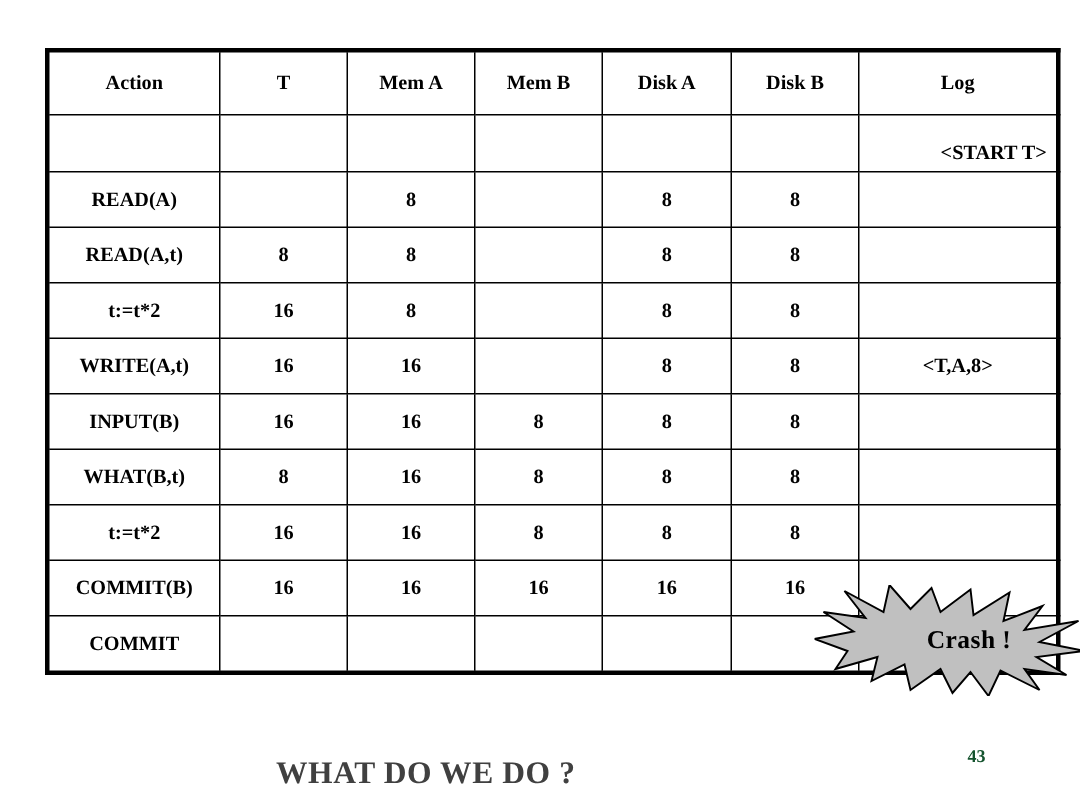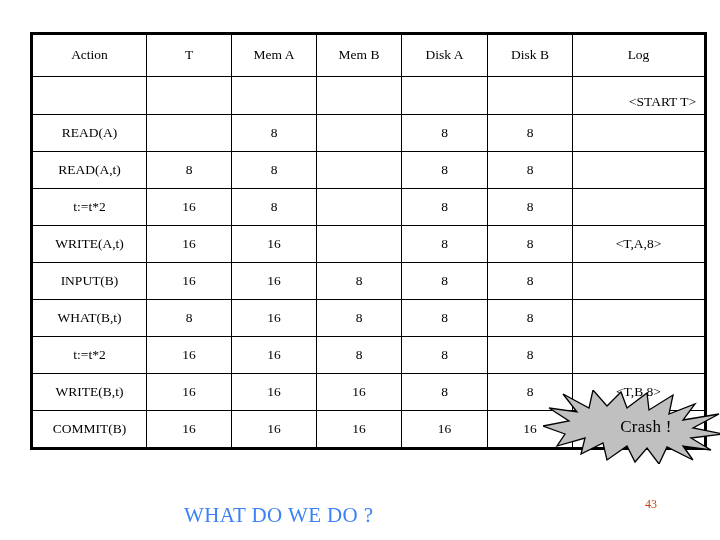--- a/index.html
+++ b/index.html
@@ -7,20 +7,21 @@
     padding: 0;
     background: #ffffff;
   }
   #slide {
     position: relative;
     width: 720px;
     height: 540px;
     background: #ffffff;
     overflow: hidden;
     font-family: "Liberation Serif", "DejaVu Serif", serif;
+    font-weight: bold;
   }
 
   
   #trace-table {
     position: absolute;
     left: 30px;
     top: 32px;
     width: 674px;
     border-collapse: collapse;
     table-layout: fixed;
@@ -79,29 +80,29 @@
     padding-left: 26px;
     box-sizing: border-box;
   }
 
   
   #caption {
     position: absolute;
     left: 184px;
     top: 503px;
     font-size: 21px;
-    color: #3b82f6;
+    color: #404040;
     letter-spacing: 0.4px;
   }
   #page-number {
     position: absolute;
     left: 645px;
     top: 497px;
     font-size: 12px;
-    color: #c2410c;
+    color: #14532d;
   }
 </style>
 </head>
 <body>
 
 <div id="slide">
 
   <table id="trace-table">
     <colgroup>
       <col class="c-action">
@@ -188,36 +189,36 @@
         <tr>
           <td>t:=t*2</td>
           <td>16</td>
           <td>16</td>
           <td>8</td>
           <td>8</td>
           <td>8</td>
           <td></td>
         </tr>
         <tr>
-          <td>WRITE(B,t)</td>
-          <td>16</td>
-          <td>16</td>
-          <td>16</td>
-          <td>8</td>
-          <td>8</td>
-          <td>&lt;T,B,8&gt;</td>
-        </tr>
-        <tr>
           <td>COMMIT(B)</td>
           <td>16</td>
           <td>16</td>
           <td>16</td>
           <td>16</td>
           <td>16</td>
           <td></td>
+        </tr>
+        <tr>
+          <td>COMMIT</td>
+          <td></td>
+          <td></td>
+          <td></td>
+          <td></td>
+          <td></td>
+          <td>&lt;COMMIT T&gt;</td>
         </tr>
       </tbody>
   </table>
 
   <div id="crash-burst">
     <svg width="180" height="74" viewBox="0 0 180 74" xmlns="http://www.w3.org/2000/svg">
       <polygon id="burst-poly" points="22,44 0,36 26,31 6,18 34,22 20,4 46,18 50,0 64,16 78,2 84,18 104,3 106,20 130,5 126,24 152,14 140,30 176,24 150,38 180,44 148,48 168,60 140,56 150,70 124,57 116,74 104,58 92,72 84,56 64,70 60,53 38,64 42,48 14,56" fill="#c0c0c0" stroke="#000000" stroke-width="1.3" stroke-linejoin="miter"></polygon>
     </svg>
   </div>
   <div id="crash-label">Crash !</div>

